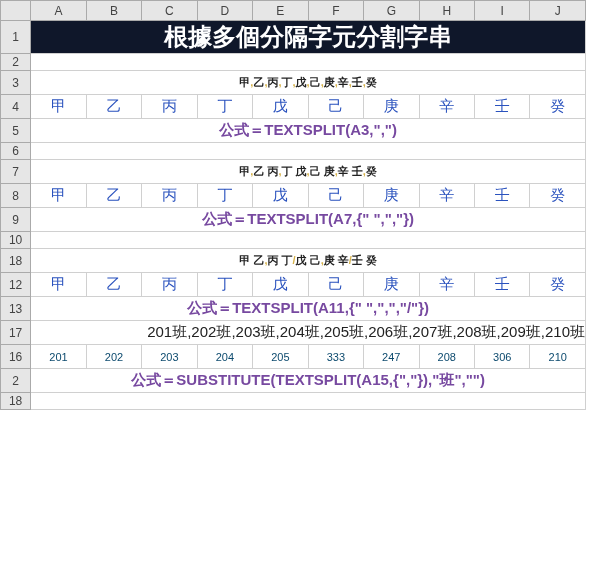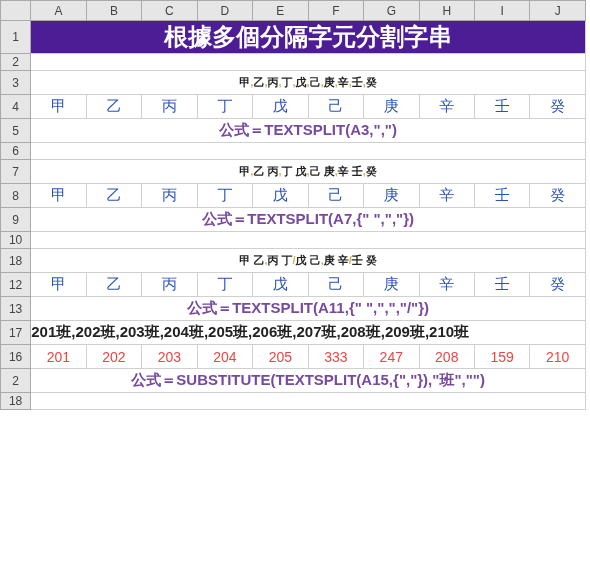--- a/index.html
+++ b/index.html
@@ -50,21 +50,21 @@
     box-sizing: border-box;
   }
   td.cell {
     border: 1px solid #d0d0d0;
     height: 24px;
     box-sizing: border-box;
     padding: 0;
   }
   
   .title {
-    background: #4c1d95;
+    background: #0f172a;
     color: #fff;
     font-size: 24px;
     font-weight: bold;
     text-align: center;
     height: 42px;
     vertical-align: middle;
   }
   
   .src {
     background: #fff;
@@ -91,30 +91,30 @@
     color: #7749a0;
     font-size: 15px;
     font-weight: bold;
     text-align: center;
     height: 34px;
     vertical-align: middle;
   }
   
   .banrow {
     font-size: 15px;
-    font-weight: bold;
-    text-align: left;
+    font-weight: normal;
+    text-align: right;
     height: 38px;
     vertical-align: middle;
   }
   .banrow .comma { color: #222; }
   
   .numsplit {
-    color: #ef4444;
-    font-size: 14px;
+    color: #0c4a6e;
+    font-size: 11px;
     text-align: center;
     border: 1px solid #aaa;
     height: 30px;
     vertical-align: middle;
   }
   tr.short td.cell { height: 16px; }
 </style>
 </head>
 <body>
 
@@ -250,21 +250,21 @@
   <tr>
     <th class="rowhdr">16</th>
     <td class="cell numsplit">201</td>
     <td class="cell numsplit">202</td>
     <td class="cell numsplit">203</td>
     <td class="cell numsplit">204</td>
     <td class="cell numsplit">205</td>
     <td class="cell numsplit">333</td>
     <td class="cell numsplit">247</td>
     <td class="cell numsplit">208</td>
-    <td class="cell numsplit">159</td>
+    <td class="cell numsplit">306</td>
     <td class="cell numsplit">210</td>
   </tr>
 
   <tr>
     <th class="rowhdr">2</th>
     <td class="cell formula" colspan="10">公式＝SUBSTITUTE(TEXTSPLIT(A15,{","}),"班","")</td>
   </tr>
 
   <tr class="short">
     <th class="rowhdr" style="height:10px">18</th>

